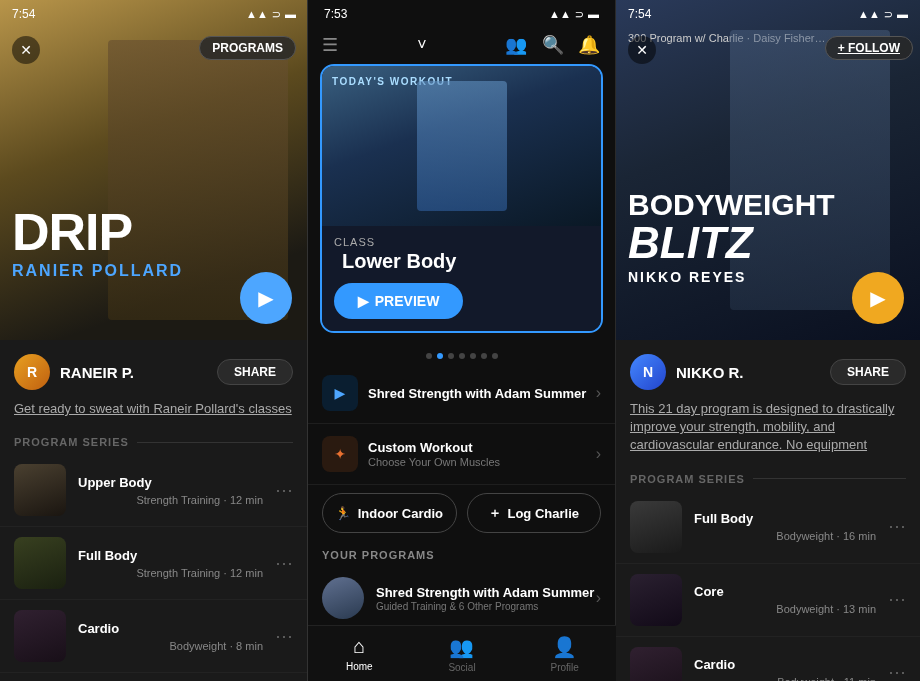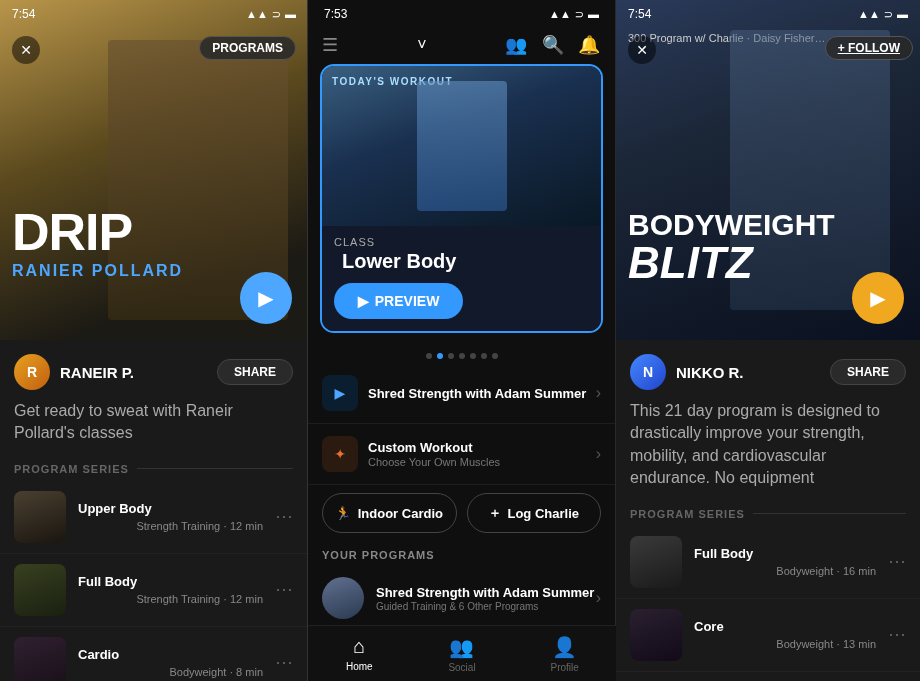--- a/index.html
+++ b/index.html
@@ -192,22 +192,23 @@
       padding: 5px 16px;
       color: #fff;
       font-size: 12px;
       font-weight: 600;
       cursor: pointer;
     }
 
     .profile-desc {
       padding: 0 14px 12px;
       color: #aaa;
-      font-size: 16px;
+      font-size: 13px;
       line-height: 1.4;
+      text-decoration: underline;
     }
 
     .section-header {
       padding: 6px 14px;
       display: flex;
       align-items: center;
       gap: 8px;
       color: #666;
       font-size: 11px;
       font-weight: 600;
@@ -885,20 +886,21 @@
     </div>
 
     <div class="right-hero-figure"></div>
 
     <div class="hero-close-btn" style="top:36px;left:12px;">✕</div>
     <div class="hero-follow-btn" style="top:36px;right:7px;text-decoration:underline;">+ FOLLOW</div>
 
     <div class="right-hero-text">
       <div class="right-hero-big">BODYWEIGHT</div>
       <div class="right-hero-bigger">BLITZ</div>
+      <div class="right-hero-name">NIKKO REYES</div>
     </div>
 
     <div class="right-play-btn">▶</div>
   </div>
 
   <div class="left-profile">
     <div class="left-profile-info">
       <div class="avatar-circle blue">N</div>
       <span class="profile-name">NIKKO R.</span>
     </div>

